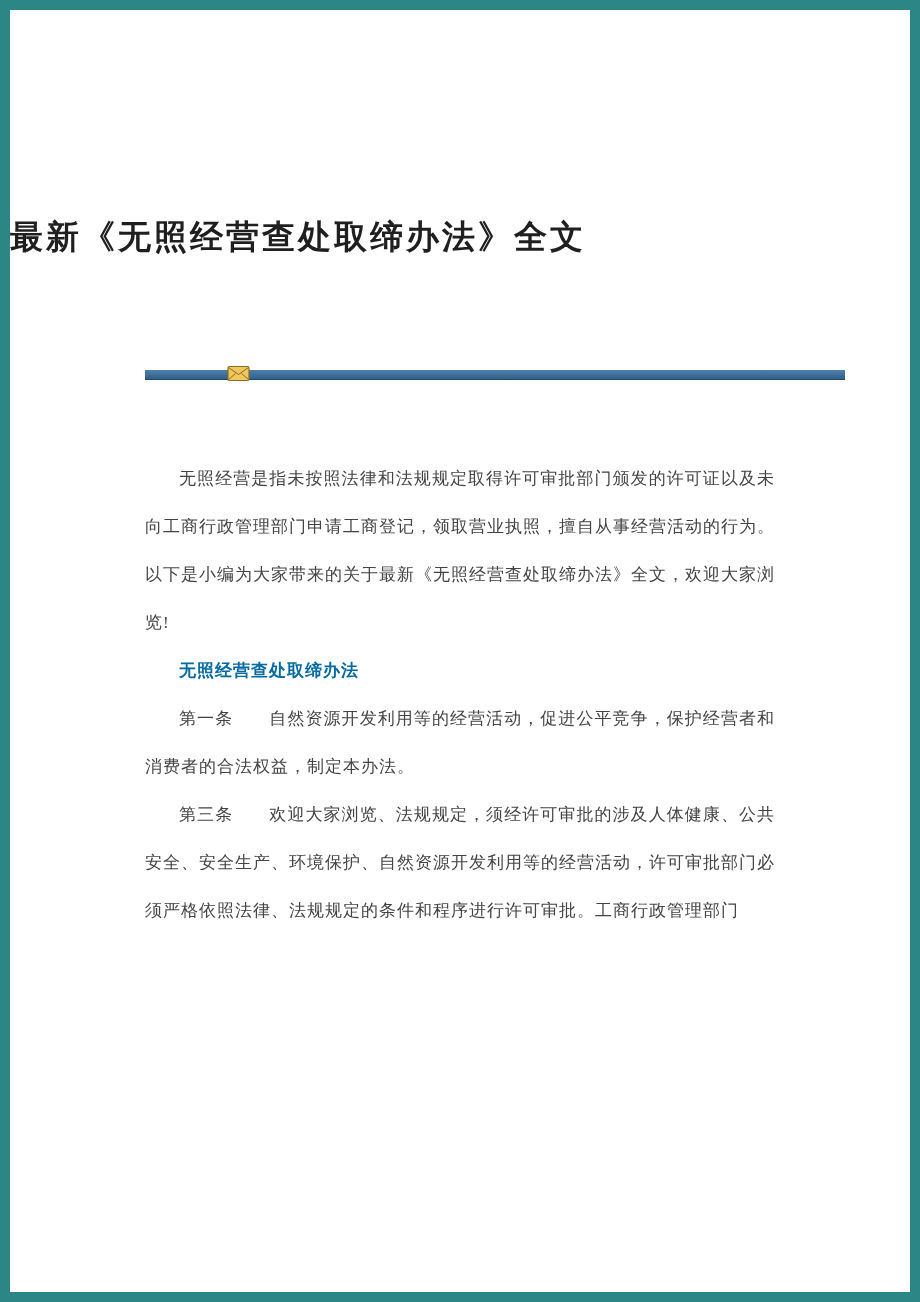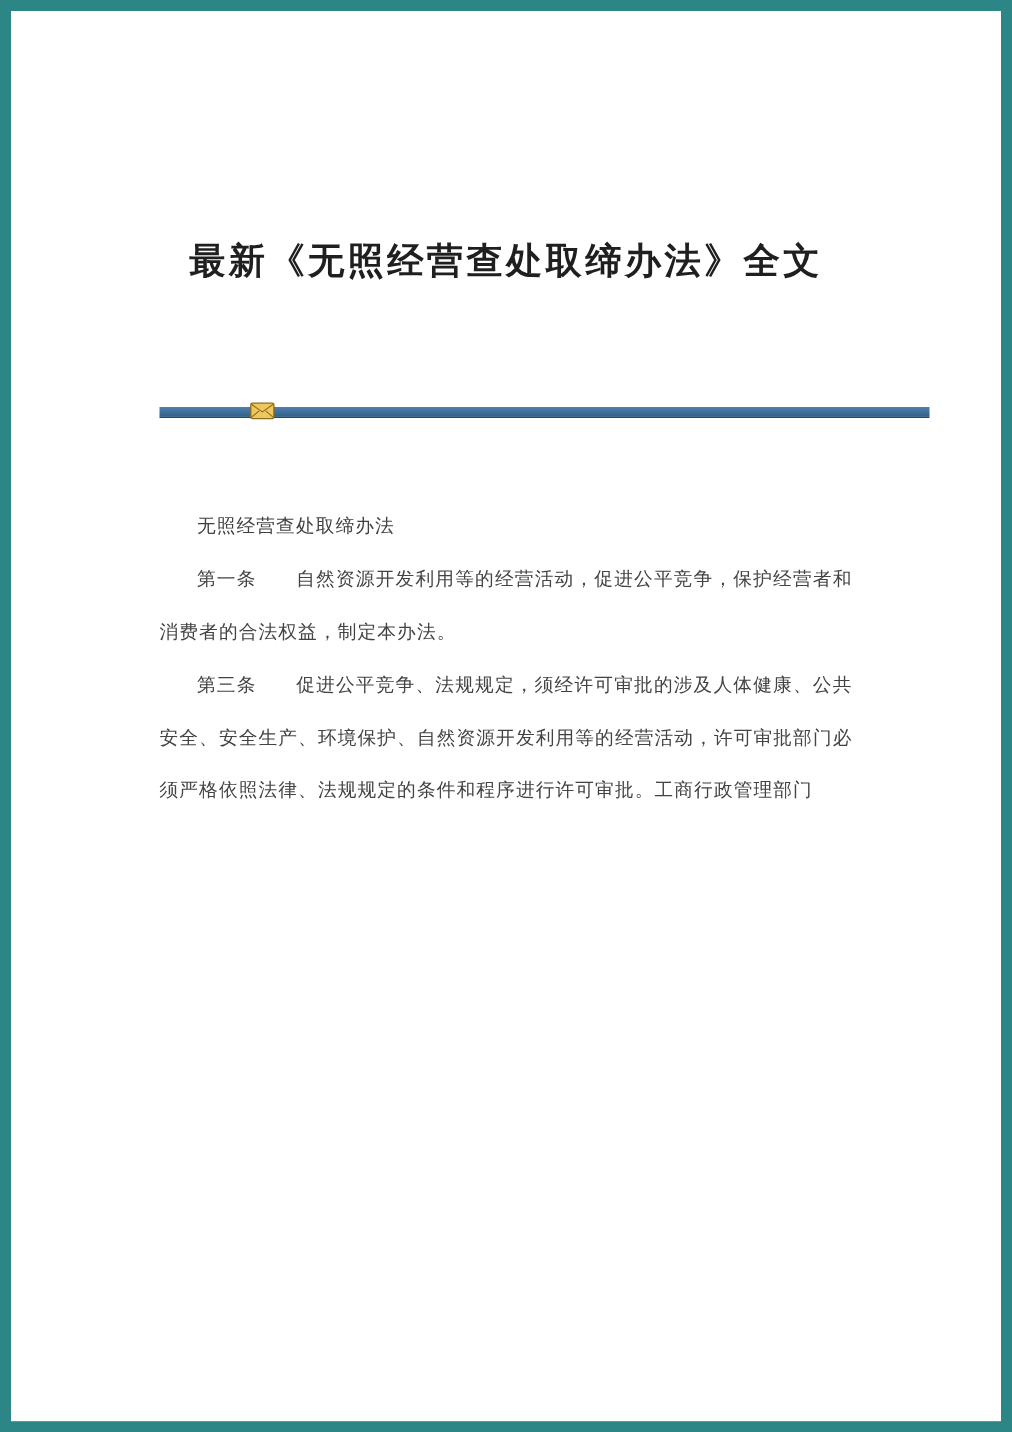--- a/index.html
+++ b/index.html
@@ -12,21 +12,20 @@
     width: 920px;
     height: 1302px;
     box-sizing: border-box;
     border: 10px solid var(--frame, #2d8686);
     background: #ffffff;
     overflow: hidden;
     font-family: "Liberation Serif", "DejaVu Serif", serif;
   }
   .title {
     margin: 205px 0 0 0;
-    text-align: center;
     font-size: 33px;
     font-weight: bold;
     letter-spacing: 3px;
     color: var(--title, #1f1f1f);
   }
   .divider {
     position: relative;
     margin: 110px 0 0 135px;
     width: 700px;
     height: 9px;
@@ -51,40 +50,41 @@
     font-size: 17px;
     line-height: 48px;
     letter-spacing: 1px;
     text-align: justify;
   }
   .doc-body p {
     margin: 0;
     text-indent: 2em;
   }
   .doc-body p.heading {
-    font-weight: normal;
-    color: #404040;
+    font-weight: bold;
+    color: #0369a1;
   }
 </style>
 </head>
 <body>
 
 <div class="frame">
 
   <h1 class="title">最新《无照经营查处取缔办法》全文</h1>
 
   <div class="divider">
     <span class="divider-icon">
       <svg width="23" height="17" viewBox="0 0 23 17" xmlns="http://www.w3.org/2000/svg">
         <rect class="env-body" x="1" y="1.5" width="21" height="14" rx="1.5"></rect>
         <path class="env-line" d="M1.5 2.5 L11.5 9.5 L21.5 2.5"></path>
         <path class="env-line" d="M1.5 14.5 L8.5 8.5 M21.5 14.5 L14.5 8.5"></path>
       </svg>
     </span>
   </div>
 
   <div class="doc-body">
+    <p>无照经营是指未按照法律和法规规定取得许可审批部门颁发的许可证以及未向工商行政管理部门申请工商登记，领取营业执照，擅自从事经营活动的行为。以下是小编为大家带来的关于最新《无照经营查处取缔办法》全文，欢迎大家浏览!</p>
     <p class="heading">无照经营查处取缔办法</p>
     <p>第一条　　自然资源开发利用等的经营活动，促进公平竞争，保护经营者和消费者的合法权益，制定本办法。</p>
-    <p>第三条　　促进公平竞争、法规规定，须经许可审批的涉及人体健康、公共安全、安全生产、环境保护、自然资源开发利用等的经营活动，许可审批部门必须严格依照法律、法规规定的条件和程序进行许可审批。工商行政管理部门</p>
+    <p>第三条　　欢迎大家浏览、法规规定，须经许可审批的涉及人体健康、公共安全、安全生产、环境保护、自然资源开发利用等的经营活动，许可审批部门必须严格依照法律、法规规定的条件和程序进行许可审批。工商行政管理部门</p>
   </div>
 
 </div>
 
 </body></html>

